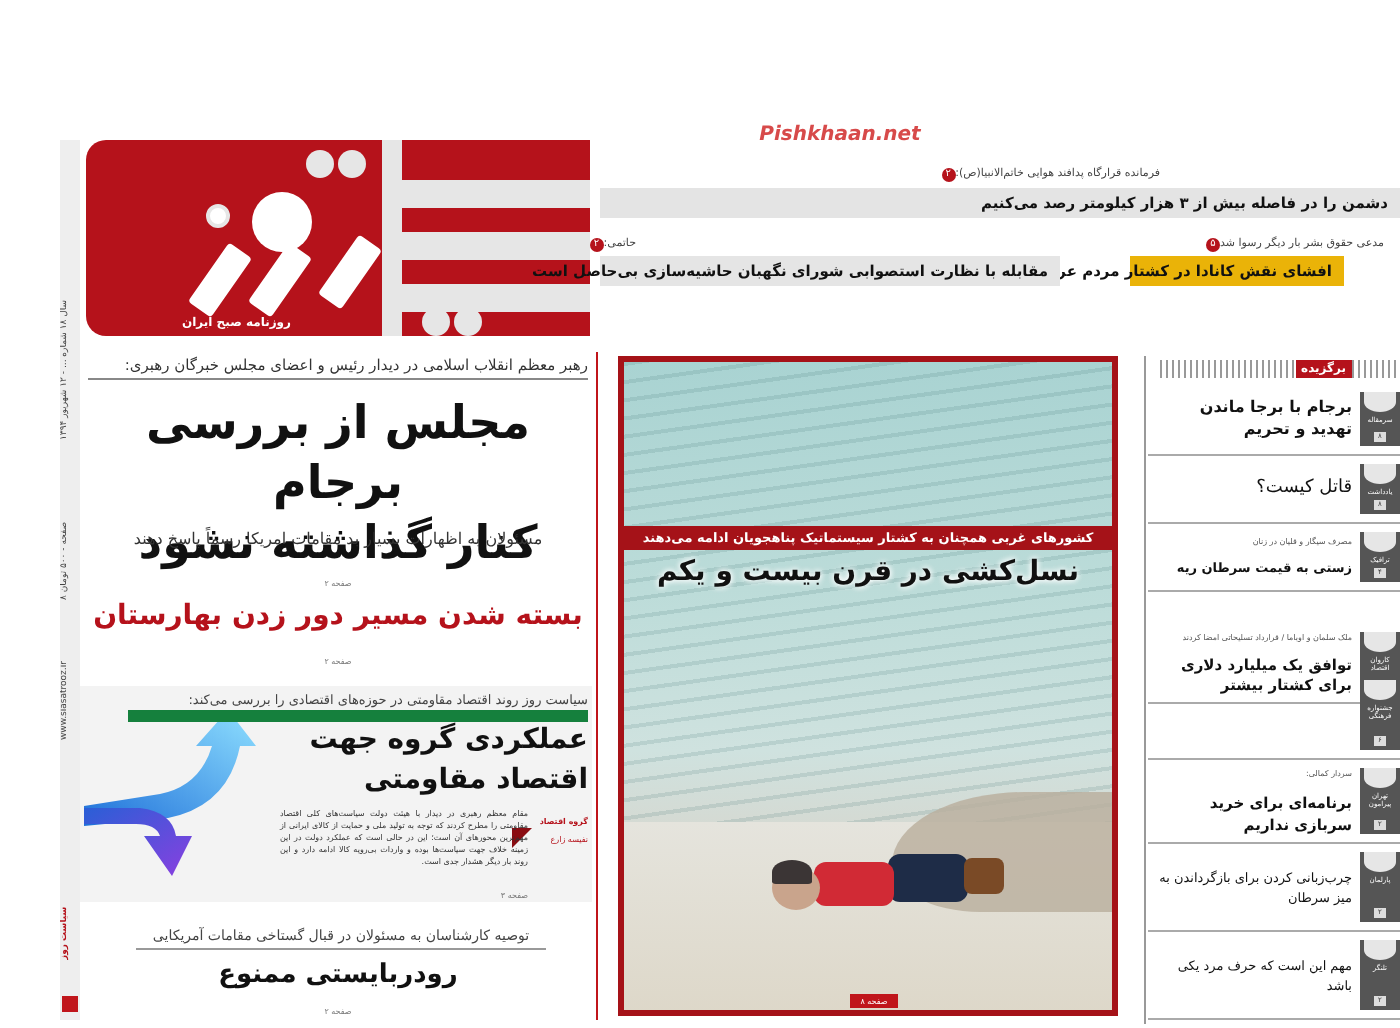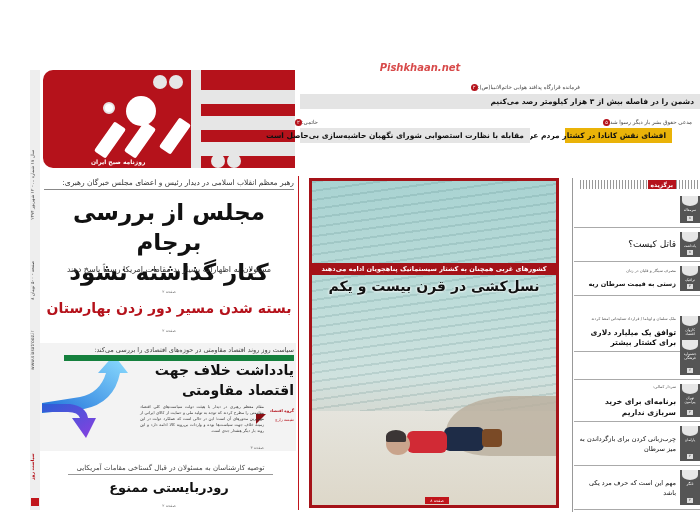--- a/index.html
+++ b/index.html
@@ -151,21 +151,21 @@
   <defs>
       <linearGradient id="gd" x1="0" y1="0" x2="1" y2="1">
         <stop offset="0" stop-color="#2a5fd6"></stop>
         <stop offset="1" stop-color="#8a3fe0"></stop>
       </linearGradient>
     </defs>
   <path d="M2 14 L30 14 Q46 16 48 28 L56 28 L46 48 L32 28 L40 28 Q38 22 28 22 L2 22 Z" fill="url(#gd)"></path>
 </svg>
 <div class="econ-kicker">سیاست روز روند اقتصاد مقاومتی در حوزه‌های اقتصادی را بررسی می‌کند:</div>
 <div class="econ-title">
-  <div>یادداشت خلاف جهت</div>
+  <div>عملکردی گروه جهت</div>
   <div>اقتصاد مقاومتی</div>
 </div>
 <div class="econ-author">
   <div style="font-weight:bold;">گروه اقتصاد</div>
   <div class="tri"></div>
   <div style="margin-top:4px;">نفیسه زارع</div>
 </div>
 <div class="econ-body">مقام معظم رهبری در دیدار با هیئت دولت سیاست‌های کلی اقتصاد مقاومتی را مطرح کردند که توجه به تولید ملی و حمایت از کالای ایرانی از مهم‌ترین محورهای آن است؛ این در حالی است که عملکرد دولت در این زمینه خلاف جهت سیاست‌ها بوده و واردات بی‌رویه کالا ادامه دارد و این روند بار دیگر هشدار جدی است.</div>
 <div class="page-ref" style="left:140px;width:124px;top:445px;text-align:right;">صفحه ۳</div>
 
@@ -193,20 +193,21 @@
 <div class="rcol-head">
   <span class="lbl">برگزیده</span>
 </div>
 
 <div class="ritem" style="top:192px;height:36px;">
   <div class="thumb">
       <div class="face"></div>
       <div class="cat">سرمقاله</div>
       <div class="pg">۸</div>
     </div>
+  <div class="title" style="top:6px;font-size:8px;font-weight:bold;line-height:11px;">برجام با برجا ماندن تهدید و تحریم</div>
 </div>
 
 <div class="ritem" style="top:228px;height:34px;">
   <div class="thumb">
       <div class="face"></div>
       <div class="cat">یادداشت</div>
       <div class="pg">۸</div>
     </div>
   <div class="title" style="top:10px;font-size:9px;line-height:12px;">قاتل کیست؟</div>
 </div>

